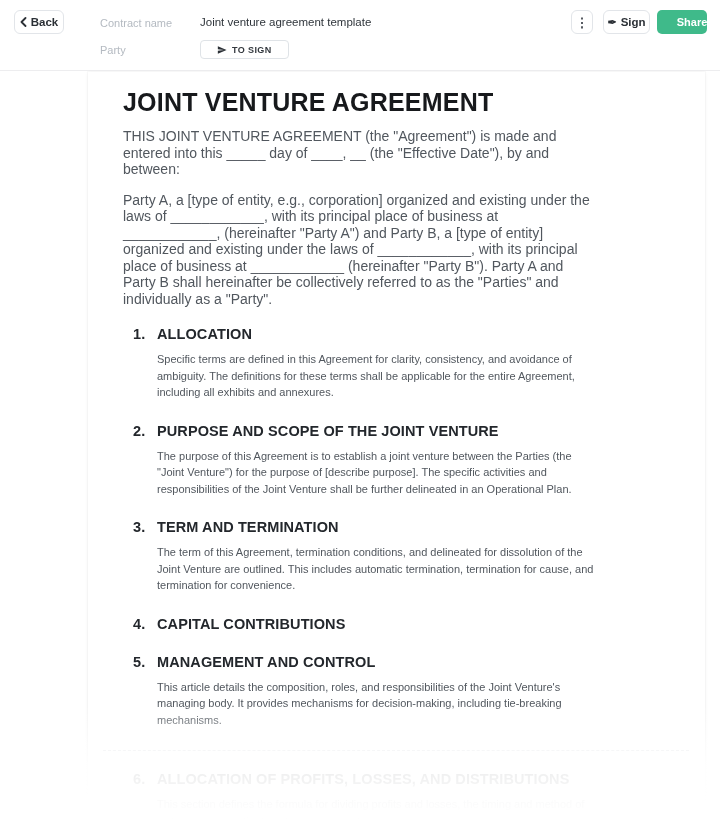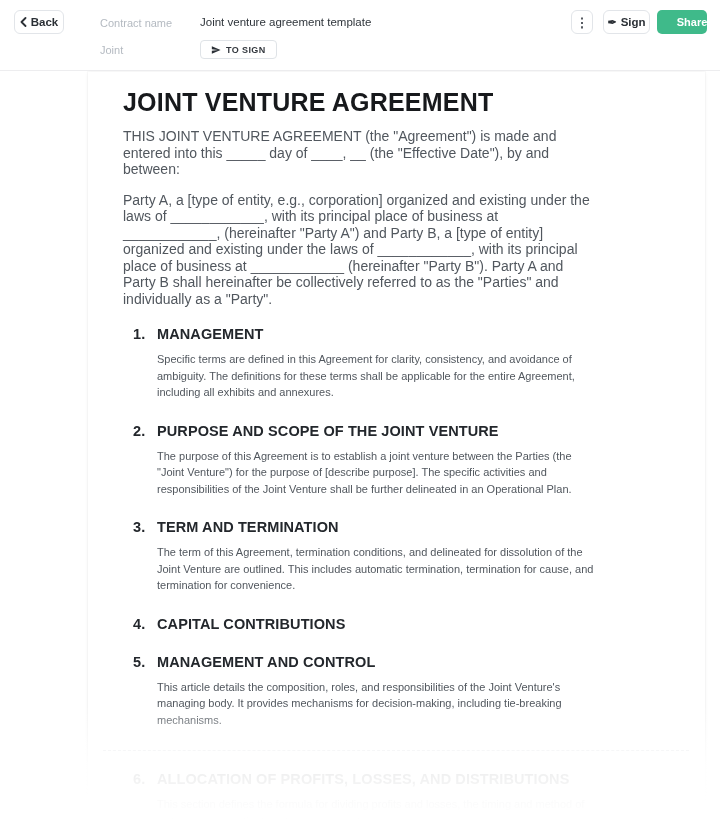--- a/index.html
+++ b/index.html
@@ -14,21 +14,21 @@
          height:24px; cursor:pointer; color:#2b3036; font-family:inherit; }
   .back-btn { position:absolute; left:14px; top:10px; width:50px; gap:4px;
               font-size:11.5px; font-weight:bold; }
   .back-btn svg { display:block; }
   .meta-label { position:absolute; left:100px; font-size:11px; color:#b4bac1; }
   .meta-value { position:absolute; left:200px; font-size:11.5px; color:#2f353b; }
   .label-row1 { top:17px; } .value-row1 { top:16px; }
   .label-row2 { top:44px; }
   .status-badge { position:absolute; left:200px; top:40px; height:19px;
                   display:inline-flex; align-items:center; gap:5px;
-                  padding:0 10px; background:#fff; border:1px solid #dfe3e7;
+                  padding:0 16px; background:#fff; border:1px solid #dfe3e7;
                   border-radius:4px; cursor:pointer; }
   .status-badge .txt { font-size:9px; font-weight:bold; letter-spacing:0.4px;
                        color:#33383e; }
   .kebab-btn { position:absolute; right:127px; top:10px; width:22px;
                font-size:13px; font-weight:bold; color:#4c5158; }
   .sign-btn  { position:absolute; right:70px; top:10px; width:47px; gap:4px;
                font-size:11.5px; font-weight:bold; }
   .sign-btn .nib { font-size:11px; line-height:1; }
   .share-btn { position:absolute; right:13px; top:10px; width:50px; gap:20px;
                height:24px; display:inline-flex; align-items:center;
@@ -64,21 +64,21 @@
   <button class="btn back-btn">
     <svg width="7" height="10" viewBox="0 0 7 10">
       <polyline points="5.5,1 1.5,5 5.5,9" fill="none" stroke="#2b3036" stroke-width="1.8" stroke-linecap="round" stroke-linejoin="round"></polyline>
     </svg>
     <span>Back</span>
   </button>
 
   <span class="meta-label label-row1">Contract name</span>
   <span class="meta-value value-row1">Joint venture agreement template</span>
 
-  <span class="meta-label label-row2">Joint</span>
+  <span class="meta-label label-row2">Party</span>
   <span class="status-badge">
     <svg width="10" height="10" viewBox="0 0 24 24">
       <path d="M2 21l21-9L2 3v7l15 2-15 2z" fill="#2b3036"></path>
     </svg>
     <span class="txt">TO SIGN</span>
   </span>
 
   <button class="btn kebab-btn">
     <span>⋮</span>
   </button>
@@ -95,21 +95,21 @@
 </header>
 
 <main class="doc-card">
   <h1 class="doc-title">JOINT VENTURE AGREEMENT</h1>
   <p class="intro">THIS JOINT VENTURE AGREEMENT (the "Agreement") is made and entered into this _____ day of ____, __ (the "Effective Date"), by and between:</p>
   <p class="intro">Party A, a [type of entity, e.g., corporation] organized and existing under the laws of ____________, with its principal place of business at ____________, (hereinafter "Party A") and Party B, a [type of entity] organized and existing under the laws of ____________, with its principal place of business at ____________ (hereinafter "Party B"). Party A and Party B shall hereinafter be collectively referred to as the "Parties" and individually as a "Party".</p>
   <ol class="sections" id="sections">
   <li class="section">
     <div class="section-head">
       <span class="section-num">1.</span>
-      <span>MANAGEMENT</span>
+      <span>ALLOCATION</span>
     </div>
     <p class="section-body">Specific terms are defined in this Agreement for clarity, consistency, and avoidance of ambiguity. The definitions for these terms shall be applicable for the entire Agreement, including all exhibits and annexures.</p>
   </li>
 
   <li class="section">
     <div class="section-head">
       <span class="section-num">2.</span>
       <span>PURPOSE AND SCOPE OF THE JOINT VENTURE</span>
     </div>
     <p class="section-body">The purpose of this Agreement is to establish a joint venture between the Parties (the "Joint Venture") for the purpose of [describe purpose]. The specific activities and responsibilities of the Joint Venture shall be further delineated in an Operational Plan.</p>

